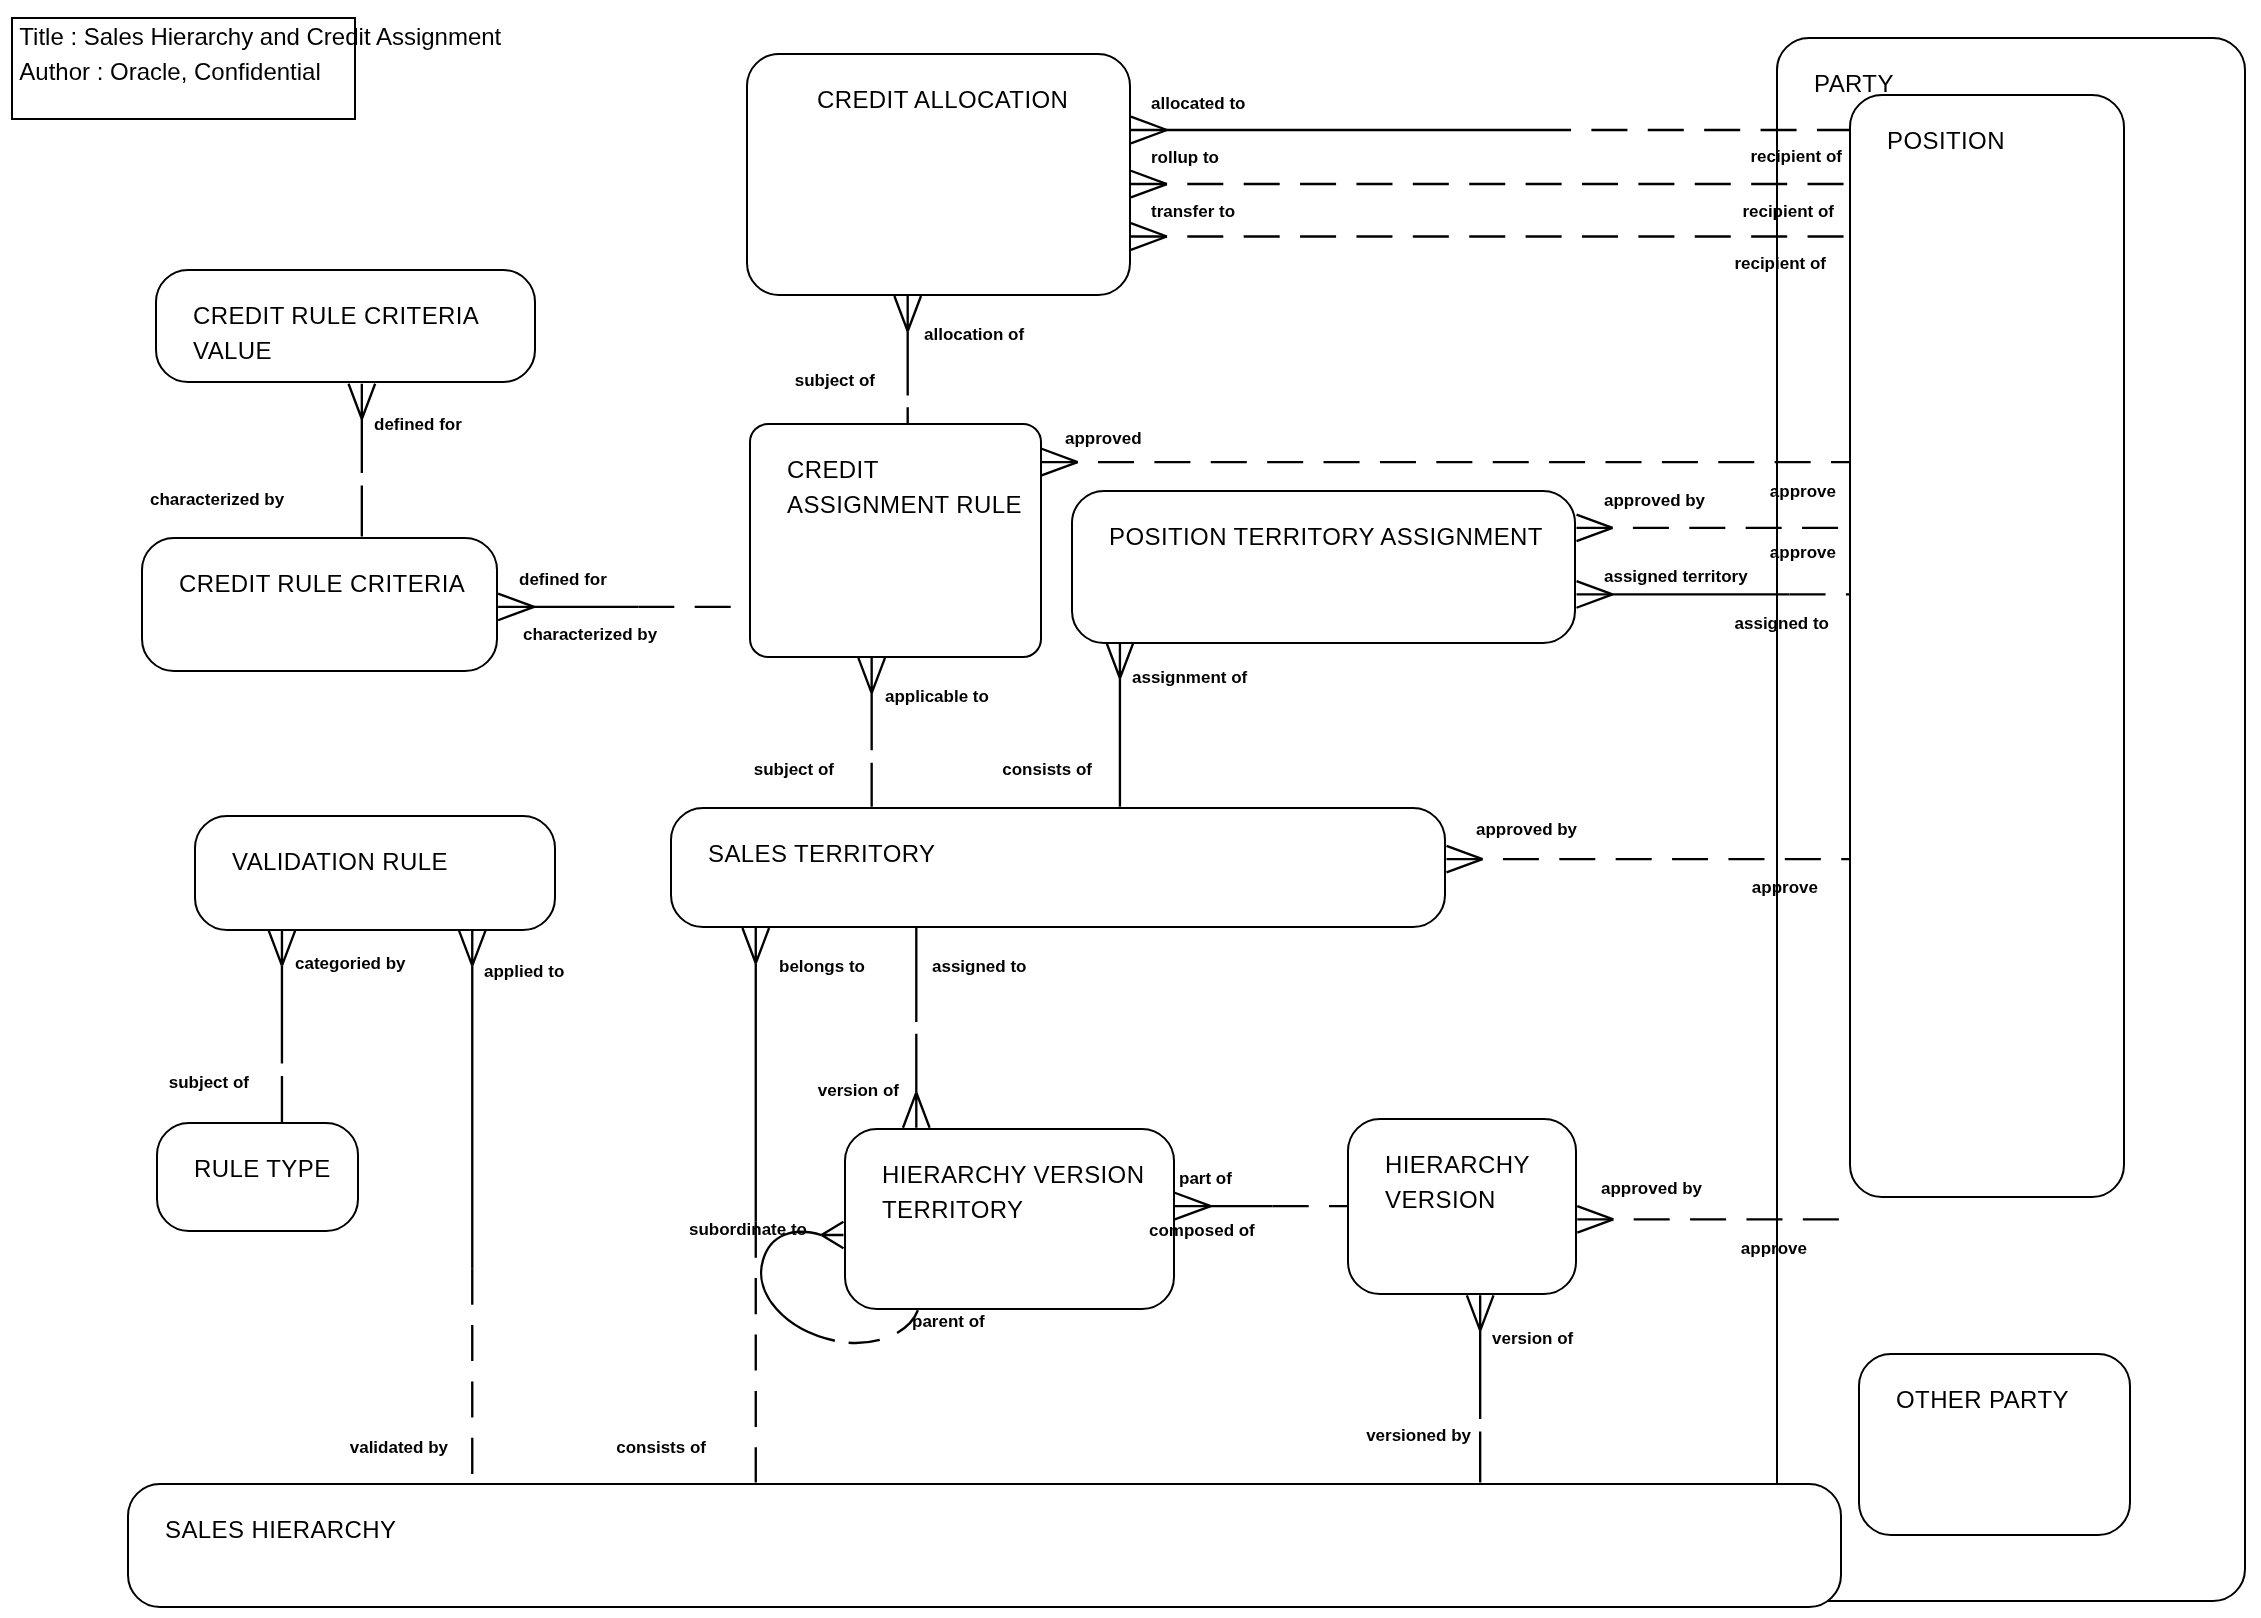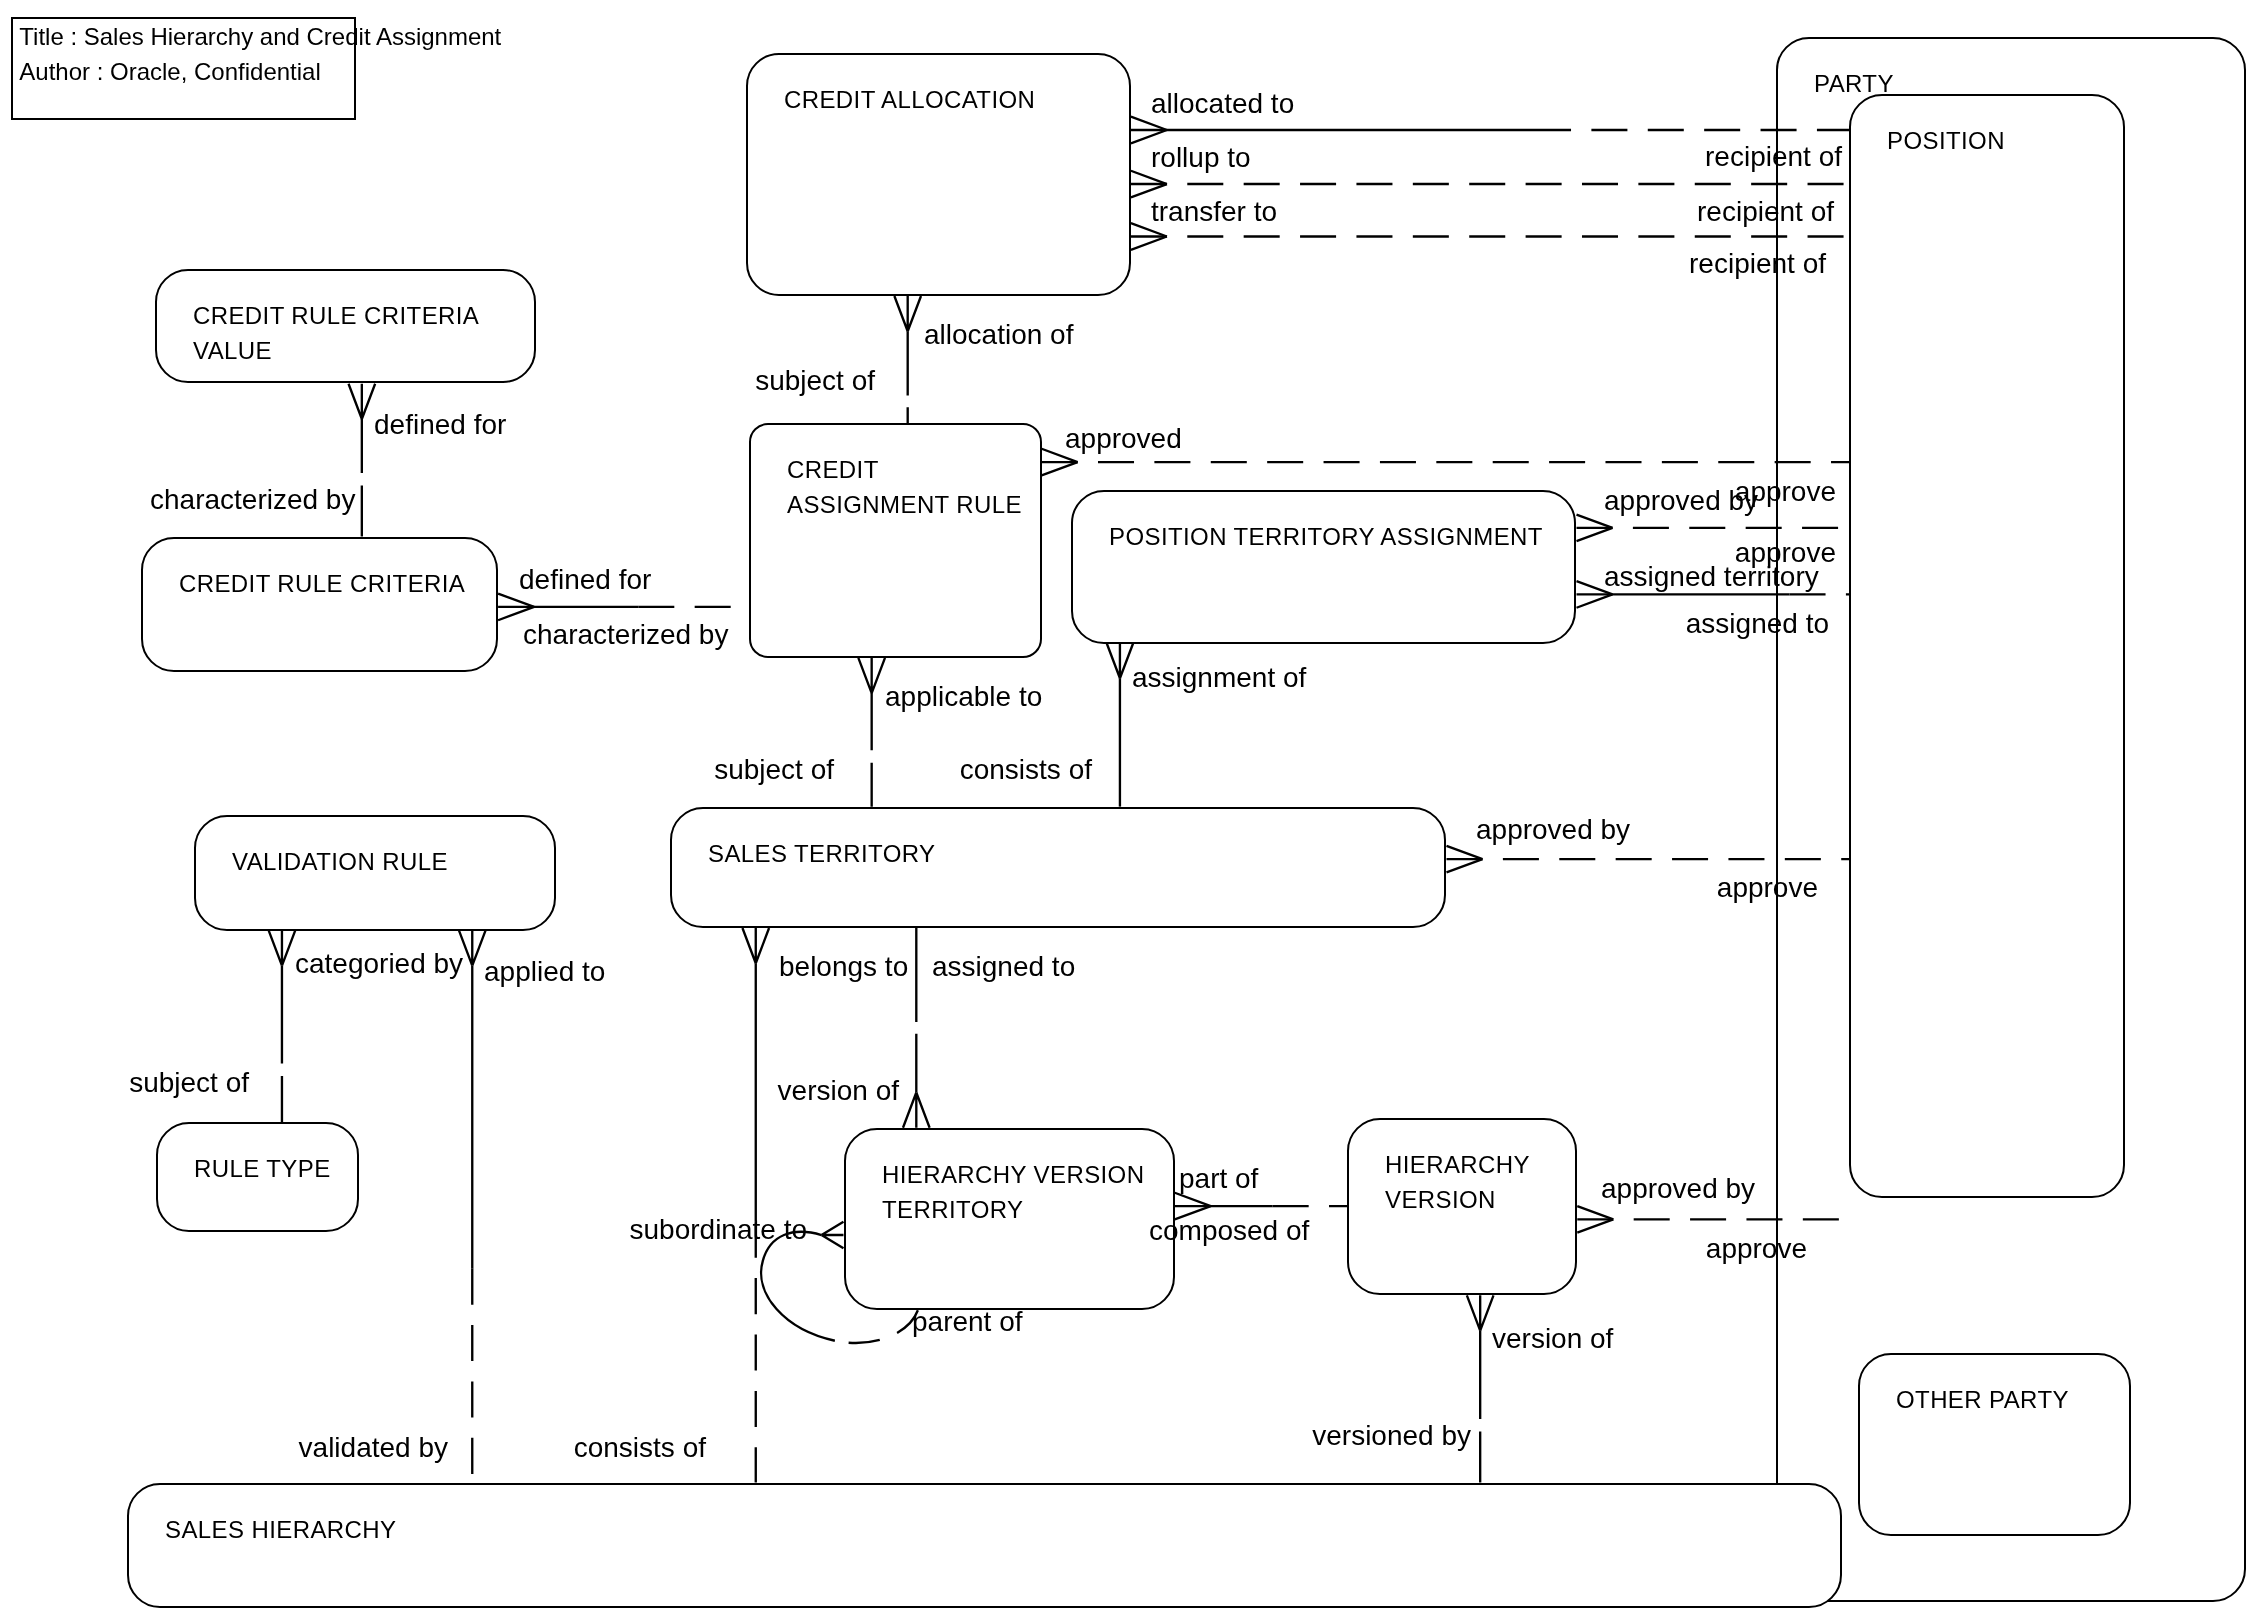--- a/index.html
+++ b/index.html
@@ -1,21 +1,21 @@
 <!DOCTYPE html>
 <html style="font-size:12.5px"><head>
 <meta charset="utf-8">
 <style>
   html,body{margin:0;padding:0;background:#ffffff;}
   body{width:2261px;height:1618px;position:relative;font-family:"Liberation Sans",sans-serif;color:#000;}
   #canvas{position:absolute;left:0;top:0;width:2261px;height:1618px;background:#fff;}
   .entity{position:absolute;background:#fff;border:2.3px solid #000;border-radius:33px;box-sizing:border-box;}
   .entity .ename{display:block;padding:27px 9.4px 0 36px;font-size:24px;line-height:35px;letter-spacing:0.4px;}
   .entity.pad-lg .ename{}
-  .rlabel{position:absolute;font-size:28px;line-height:30px;white-space:nowrap;}
+  .rlabel{position:absolute;font-size:17px;line-height:30px;white-space:nowrap;font-weight:bold;}
   .r-right{text-align:right;}
   #titlebox{position:absolute;left:11px;top:17px;width:345px;height:103px;border:2.3px solid #000;box-sizing:border-box;background:#fff;}
   #titlebox div{padding:2.3px 0 0 6.3px;font-size:24px;line-height:32px;white-space:nowrap;}
   #wires{position:absolute;left:0;top:0;pointer-events:none;}
 </style>
 </head>
 <body>
 
 <div id="canvas">
 
@@ -26,21 +26,21 @@
 
   <div class="entity" style="left:1776px;top:37px;width:470px;height:1565px;">
     <span class="ename">PARTY</span>
   </div>
   <div class="entity" style="left:1849px;top:94px;width:276px;height:1104px;">
     <span class="ename">POSITION</span>
   </div>
   <div class="entity" style="left:1858px;top:1353px;width:273px;height:183px;">
     <span class="ename">OTHER PARTY</span>
   </div>
-  <div class="entity" style="left:746px;top:53px;width:385px;height:243px;">
+  <div class="entity" style="left:746px;top:53px;width:385px;height:243px;padding-left:33px;">
     <span class="ename">CREDIT ALLOCATION</span>
   </div>
   <div class="entity" style="left:155px;top:269px;width:381px;height:114px;">
     <span class="ename">CREDIT RULE CRITERIA VALUE</span>
   </div>
   <div class="entity pad-lg" style="left:141px;top:537px;width:357px;height:135px;">
     <span class="ename">CREDIT RULE CRITERIA</span>
   </div>
   <div class="entity" style="left:749px;top:423px;width:293px;height:235px;border-radius:19px;">
     <span class="ename">CREDIT ASSIGNMENT RULE</span>

